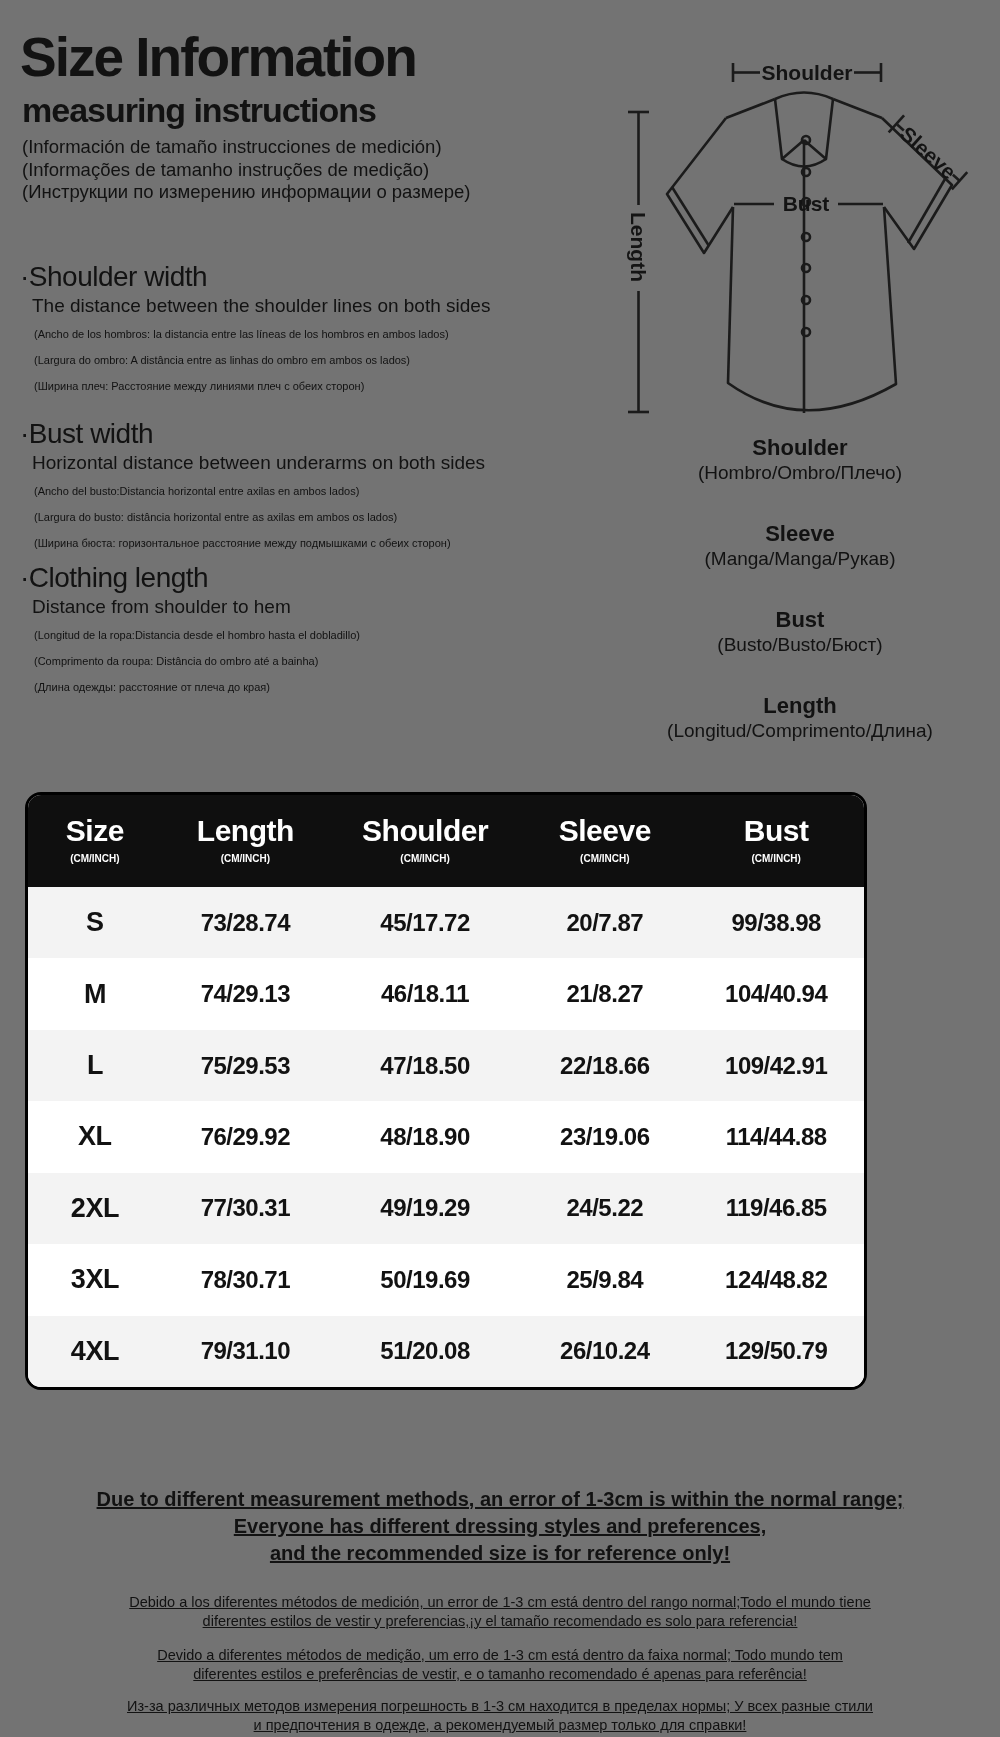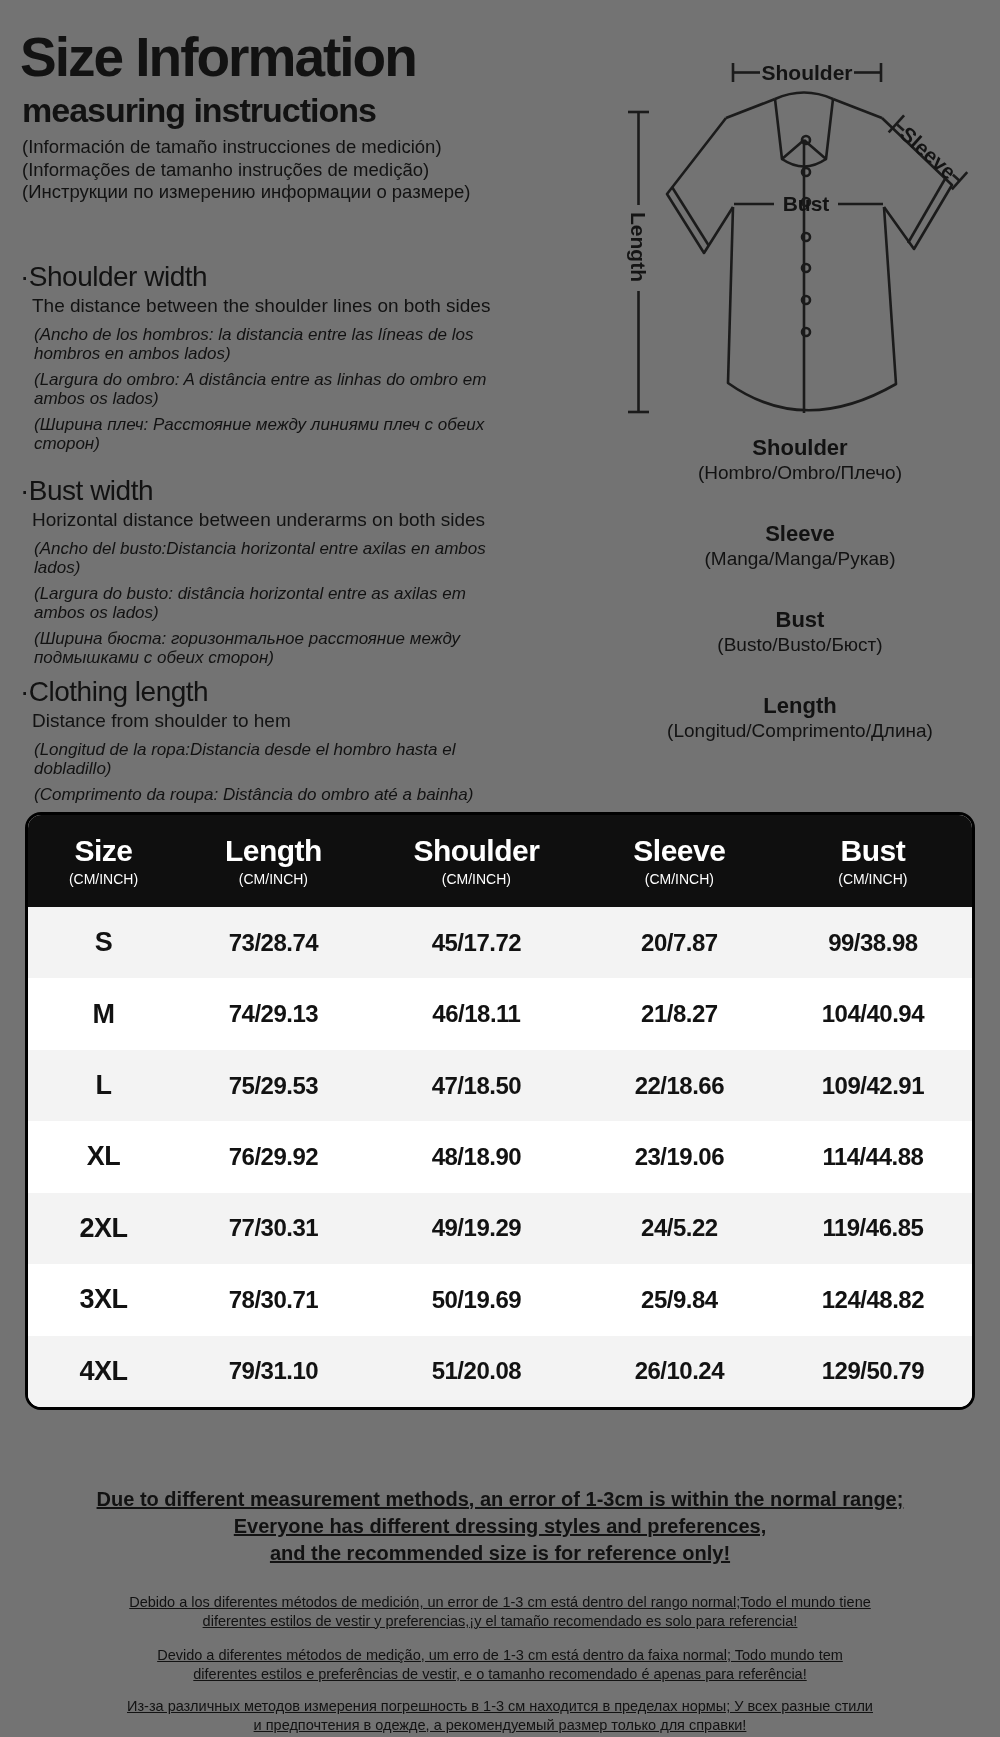--- a/index.html
+++ b/index.html
@@ -16,42 +16,42 @@
   .page-title { font-size:55px; line-height:62px; font-weight:bold; margin:0; letter-spacing:-2px; }
   .page-subtitle { font-size:34px; line-height:40px; font-weight:bold; margin:2px 0 6px 2px; letter-spacing:-1px; }
   .hdr-trans { font-size:18.5px; line-height:22.5px; margin:0 0 0 2px; }
 
   .measure-section { margin-top:0; }
   .sec1 { margin-top:56px; }
   .sec2 { margin-top:21px; }
   .sec3 { margin-top:8px; }
   .sec-title { font-size:28px; line-height:33px; font-weight:normal; margin:0; letter-spacing:-0.5px; }
   .sec-desc { font-size:19px; line-height:24px; margin:1px 0 4px 12px; }
-  .sec-trans { font-size:17px; line-height:19px; margin:7px 0 0 14px; width:458px;font-style:italic; }
+  .sec-trans { font-size:11px; line-height:19px; margin:7px 0 0 14px; width:458px; }
 
   
   .shirt-wrap { position:absolute; left:540px; top:35px; width:460px; height:390px; }
   .shirt-wrap svg { width:100%; height:100%; display:block; }
 
   .legend { position:absolute; left:545px; top:436px; width:510px; text-align:center; }
   .legend-item { margin-bottom:38px; }
   .legend-name { font-size:22px; line-height:24px; font-weight:bold; }
   .legend-trans { font-size:19px; line-height:22px; margin-top:2px; }
 
   
   .size-table {
-    position:absolute; left:25px; top:792px; width:950px; height:598px;
+    position:absolute; left:25px; top:792px; width:842px; height:598px;
     border:3px solid #000; border-radius:16px; overflow:hidden;
-    box-sizing:border-box; background:#fff;margin-top:20px;
+    box-sizing:border-box; background:#fff;
   }
   .size-table table { width:100%; height:100%; border-collapse:collapse; table-layout:fixed; }
   .size-table thead tr { height:92px; background:var(--table-header-bg, #0f0f0f); }
   .size-table th { color:#fff; text-align:center; vertical-align:middle; padding:0; }
   .col-label { font-size:30px; font-weight:bold; line-height:34px; letter-spacing:-0.5px; }
-  .col-unit { font-size:14px; font-weight:normal; line-height:18px; margin-top:2px; }
+  .col-unit { font-size:10px; font-weight:bold; line-height:18px; margin-top:2px; }
   .size-table col.c1 { width:16%; } .size-table col.c2 { width:20%; }
   .size-table col.c3 { width:23%; } .size-table col.c4 { width:20%; }
   .size-table col.c5 { width:21%; }
   .size-table tbody tr { height:62px; background:#ffffff; }
   .size-table tbody tr:nth-child(odd) { background:var(--table-row-stripe, #f3f3f3); }
   .size-table td {
     text-align:center; vertical-align:middle;
     font-size:24px; font-weight:bold; letter-spacing:-0.5px; padding:0;
   }
   .size-table td.size-cell { font-size:27px; }

